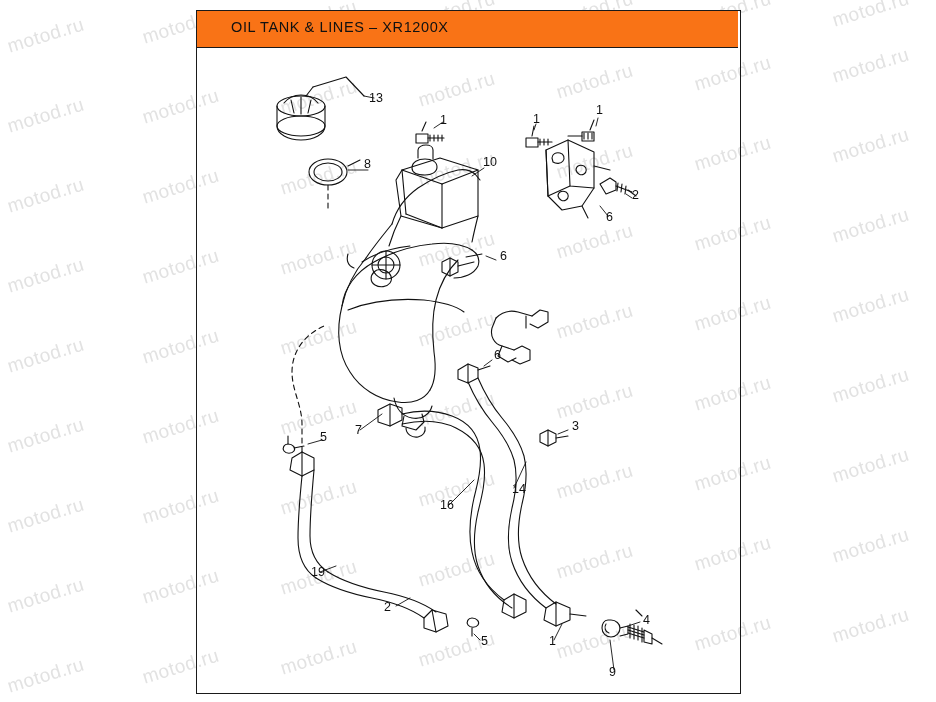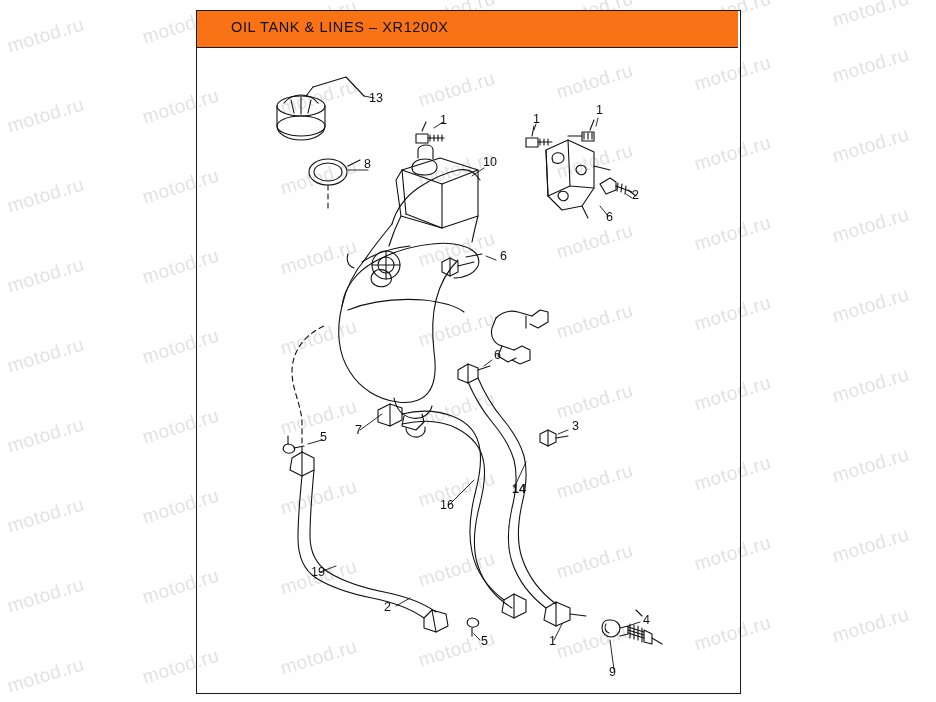--- a/index.html
+++ b/index.html
@@ -389,21 +389,21 @@
       <div class="callout" style="left: 596px; top: 103px;">1</div>
       <div class="callout" style="left: 364px; top: 157px;">8</div>
       <div class="callout" style="left: 483px; top: 155px;">10</div>
       <div class="callout" style="left: 632px; top: 188px;">2</div>
       <div class="callout" style="left: 606px; top: 210px;">6</div>
       <div class="callout" style="left: 500px; top: 249px;">6</div>
       <div class="callout" style="left: 494px; top: 348px;">6</div>
       <div class="callout" style="left: 572px; top: 419px;">3</div>
       <div class="callout" style="left: 320px; top: 430px;">5</div>
       <div class="callout" style="left: 355px; top: 423px;">7</div>
-      <div class="callout" style="left: 512px; top: 482px; font-weight: bold;">14</div>
+      <div class="callout" style="left: 512px; top: 482px;">14</div>
       <div class="callout" style="left: 440px; top: 498px;">16</div>
       <div class="callout" style="left: 311px; top: 565px;">19</div>
       <div class="callout" style="left: 384px; top: 600px;">2</div>
       <div class="callout" style="left: 481px; top: 634px;">5</div>
       <div class="callout" style="left: 643px; top: 613px;">4</div>
       <div class="callout" style="left: 549px; top: 634px;">1</div>
       <div class="callout" style="left: 609px; top: 665px;">9</div>
     </div>
 
 </div>

